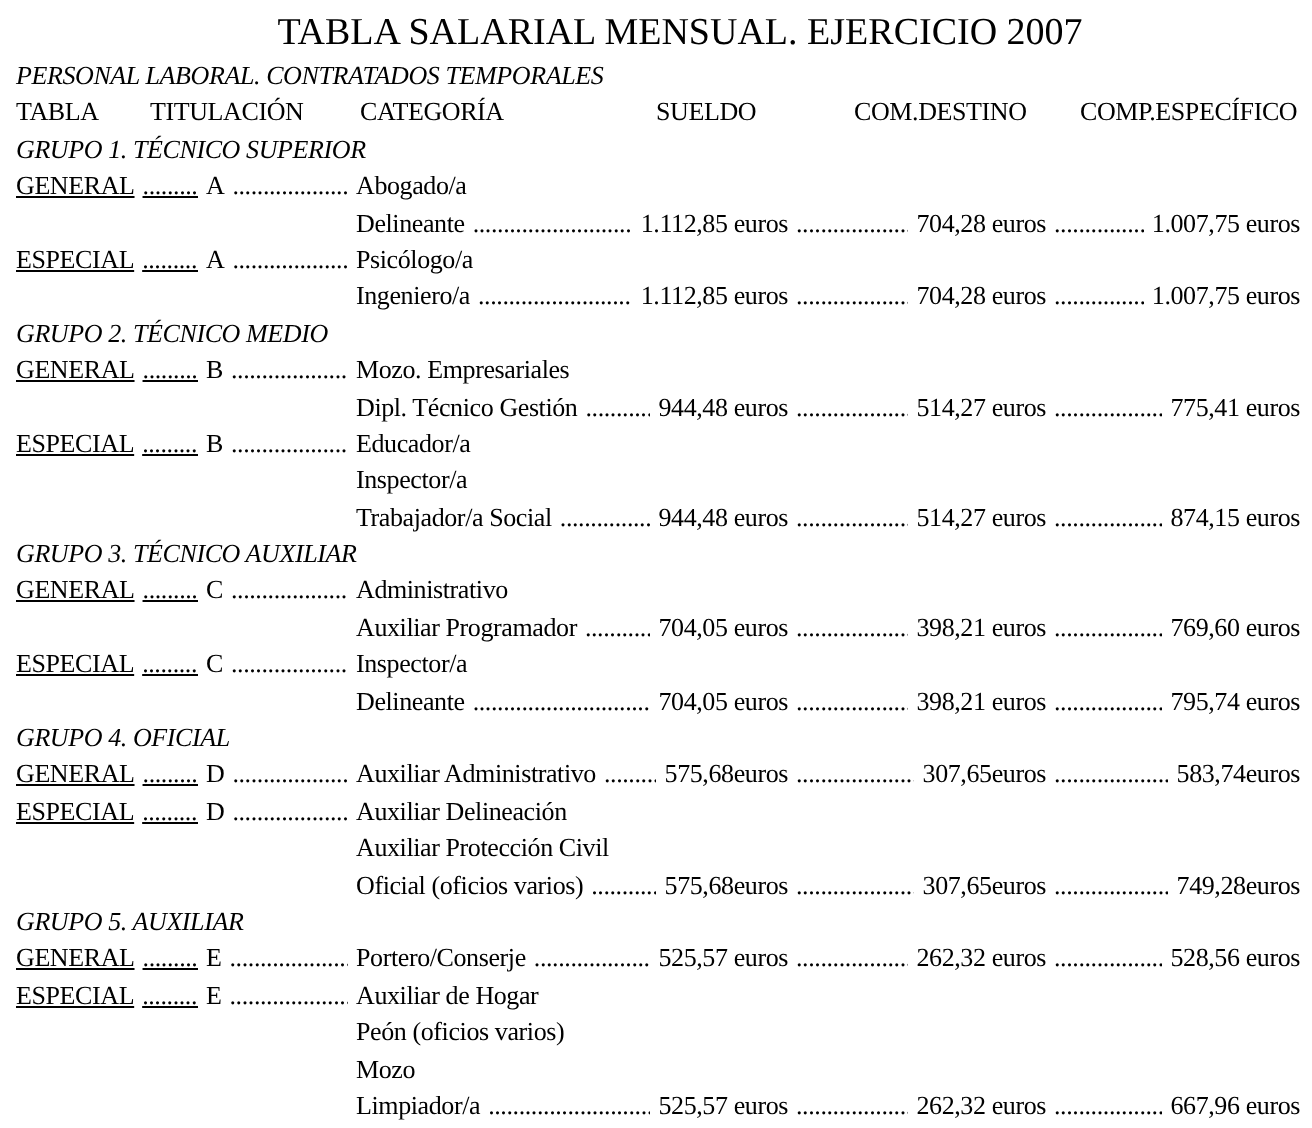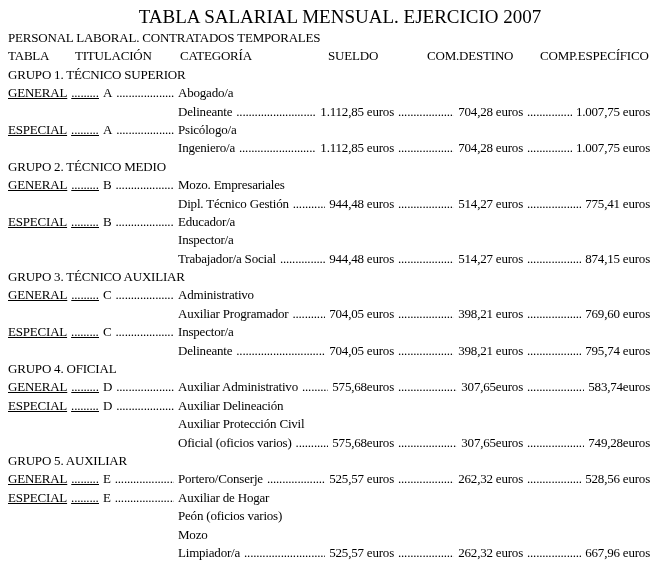--- a/index.html
+++ b/index.html
@@ -8,21 +8,21 @@
     font-family: "Liberation Serif", "DejaVu Serif", serif;
   }
   .title {
     padding-top: 5px; height: 24px; line-height: 24px; text-align: center;
     font-size: 19px; white-space: nowrap; margin-left: 24px;
   }
   .row {
     height: 18.4px; line-height: 18.4px; font-size: 13px; letter-spacing: -0.2px;
     padding: 0 6px 0 8px; white-space: nowrap; display: flex; align-items: baseline;
   }
-  .block { display: block; }
+  .block { display: block; font-style: italic; }
   .hdr { display: block; position: relative; }
   .hdr span { position: absolute; top: 0; }
   .c-esc  { flex: 0 0 95px;  display: flex; min-width: 0; align-items: baseline; text-decoration: underline; }
   .c-tit  { flex: 0 0 75px;  display: flex; min-width: 0; align-items: baseline; }
   .c-cat  { flex: 1 1 auto;  display: flex; min-width: 0; align-items: flex-end; }
   .c-dest { flex: 0 0 129px; display: flex; min-width: 0; align-items: center; }
   .c-esp  { flex: 0 0 127px; display: flex; min-width: 0; align-items: baseline; }
   .txt, .val { white-space: nowrap; }
   .leader {
     flex: 1 1 12px; min-width: 10px; overflow: hidden;

